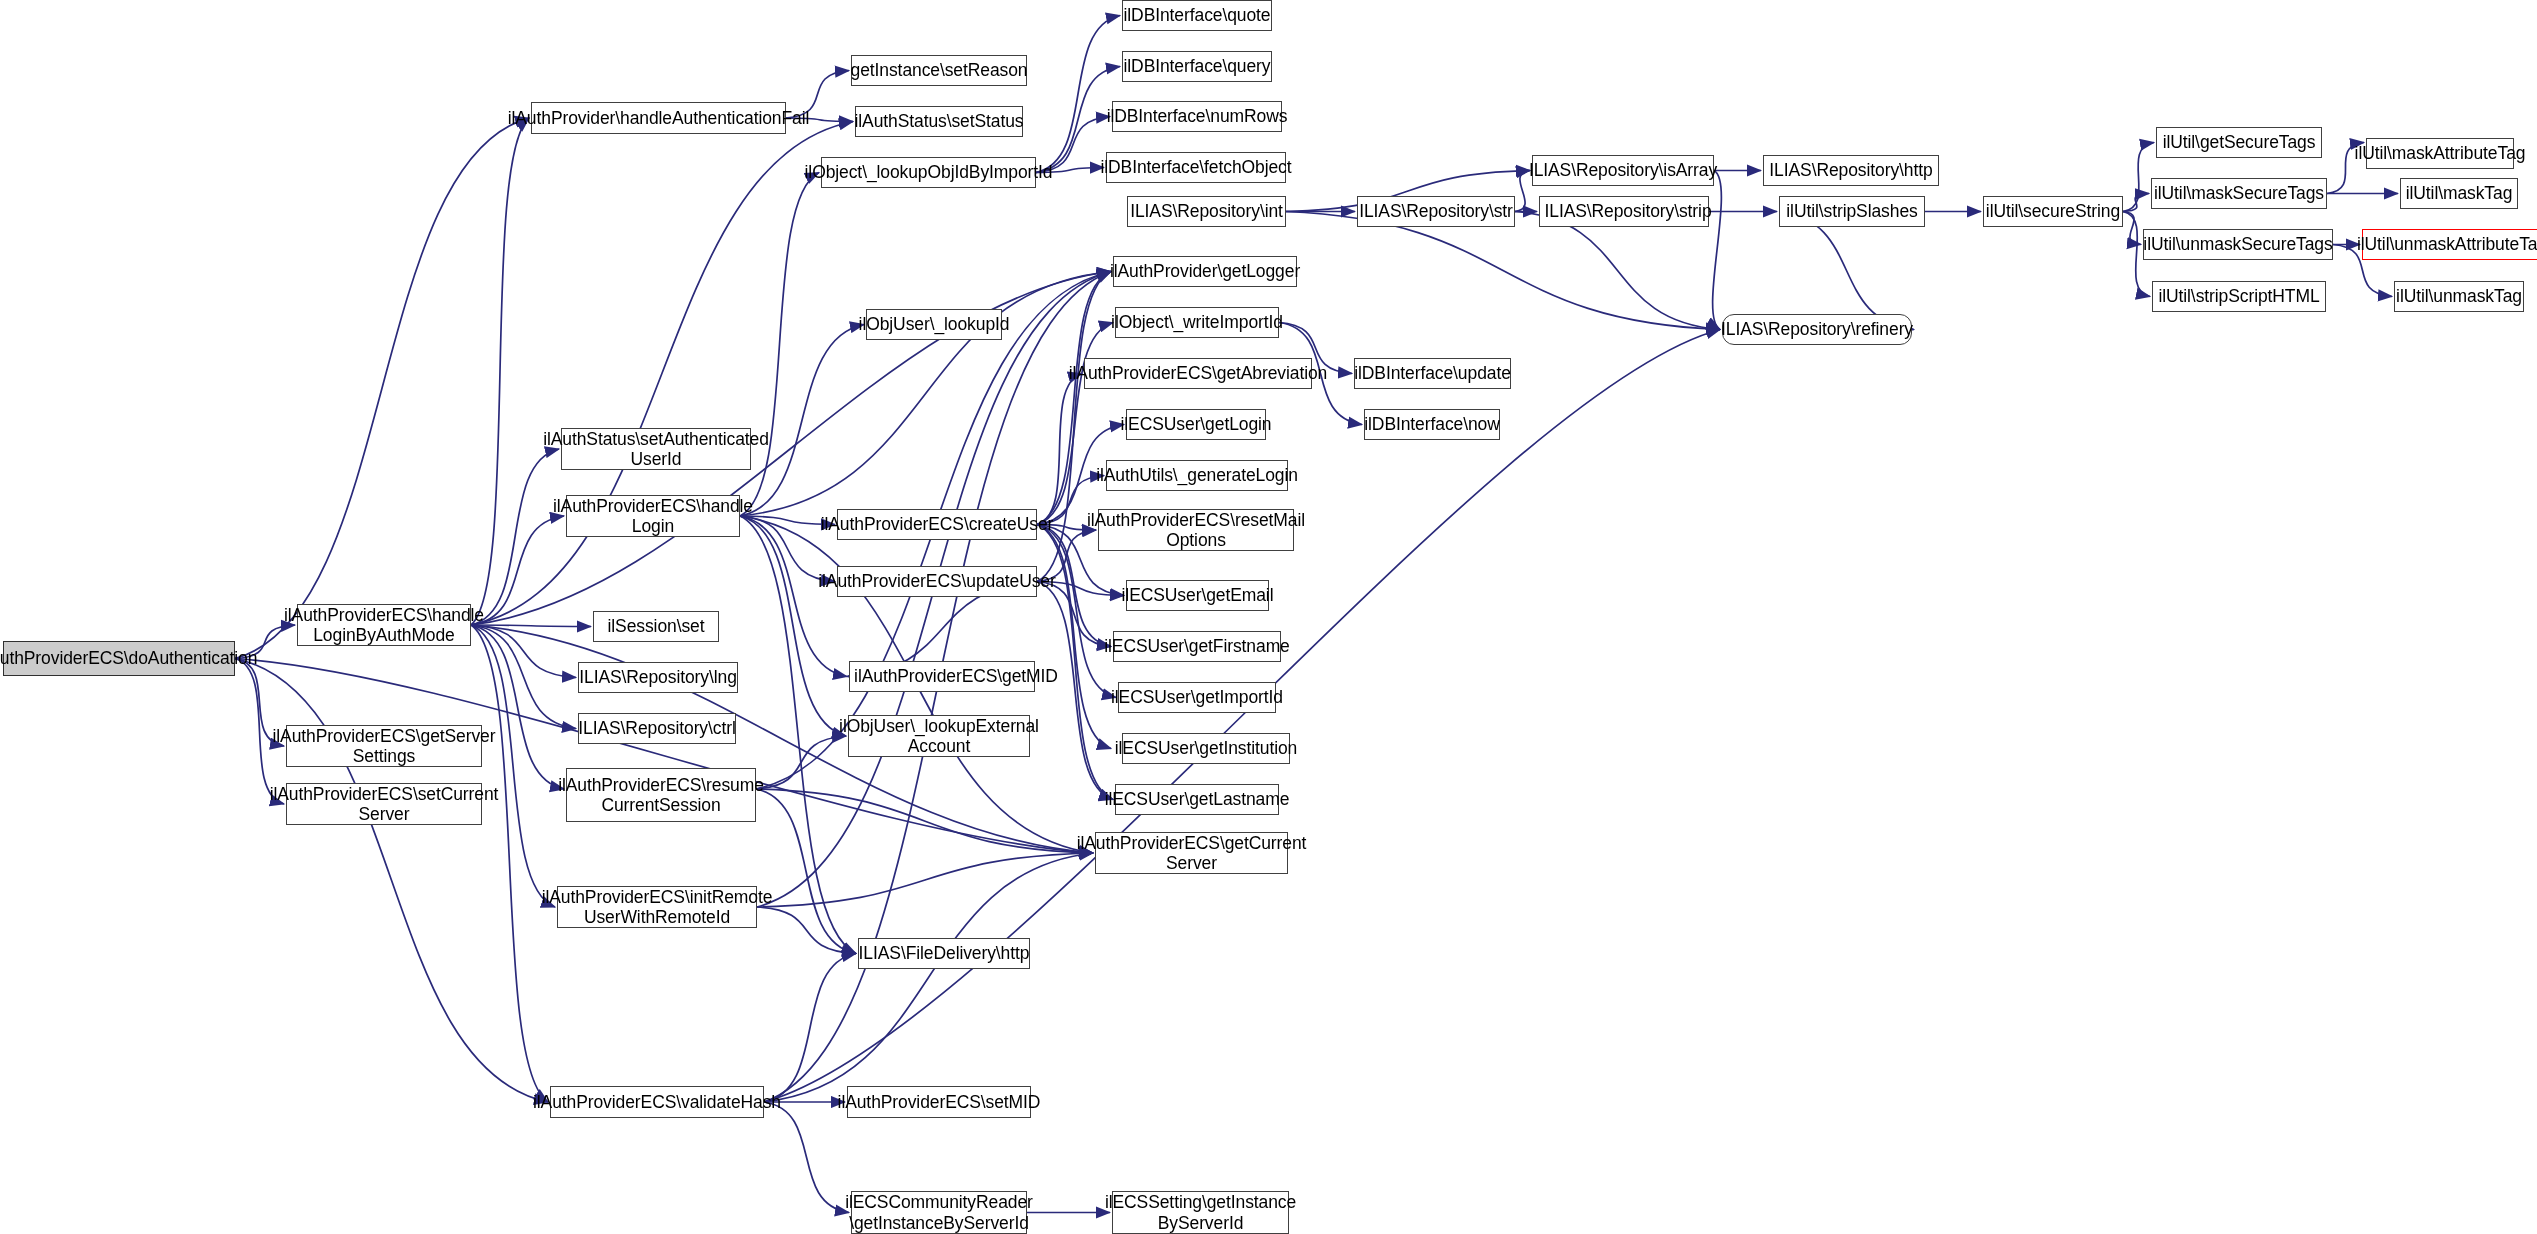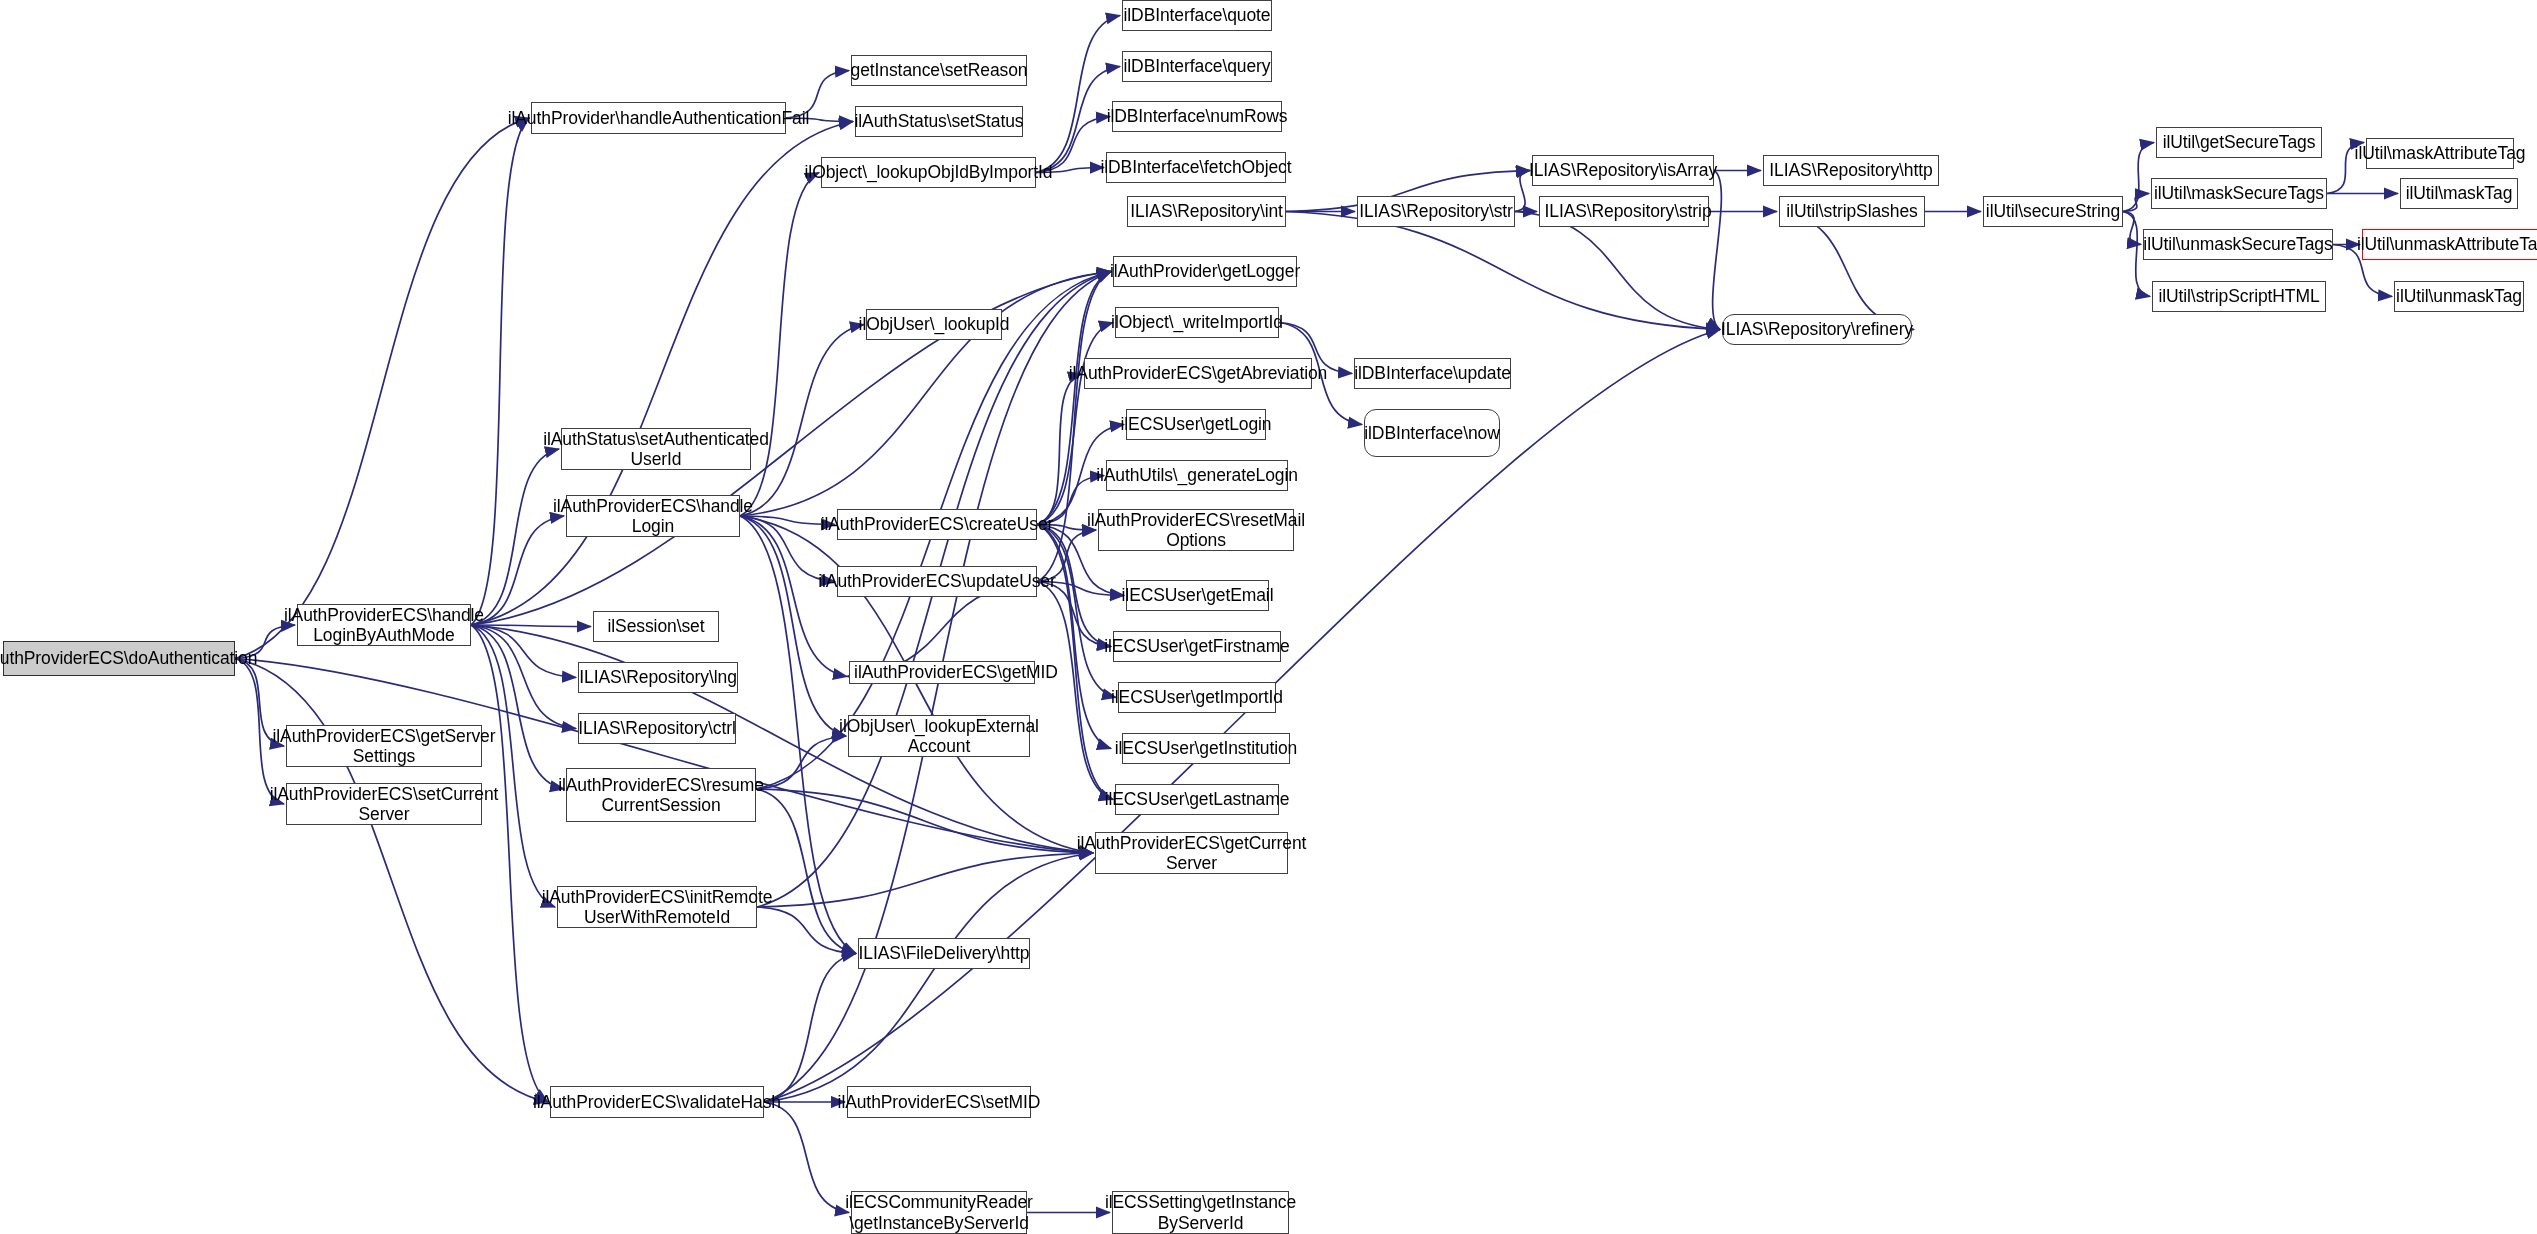--- a/index.html
+++ b/index.html
@@ -153,40 +153,40 @@
     <div class="node" style="left: 2152px; top: 281px; width: 174px; height: 31px;">ilUtil\stripScriptHTML</div>
     <div class="node" style="left: 2366px; top: 138px; width: 148px; height: 31px;">ilUtil\maskAttributeTag</div>
     <div class="node" style="left: 2400px; top: 178px; width: 118px; height: 31px;">ilUtil\maskTag</div>
     <div class="node alert" style="left: 2362px; top: 229px; width: 180px; height: 31px;">ilUtil\unmaskAttributeTag</div>
     <div class="node" style="left: 2394px; top: 281px; width: 130px; height: 31px;">ilUtil\unmaskTag</div>
     <div class="node" style="left: 1113px; top: 256px; width: 184px; height: 31px;">ilAuthProvider\getLogger</div>
     <div class="node" style="left: 866px; top: 309px; width: 136px; height: 31px;">ilObjUser\_lookupId</div>
     <div class="node" style="left: 1115px; top: 307px; width: 164px; height: 31px;">ilObject\_writeImportId</div>
     <div class="node" style="left: 1084px; top: 358px; width: 228px; height: 31px;">ilAuthProviderECS\getAbreviation</div>
     <div class="node" style="left: 1354px; top: 358px; width: 157px; height: 31px;">ilDBInterface\update</div>
-    <div class="node" style="left: 1364px; top: 409px; width: 136px; height: 48px; border-radius: 12px;">ilDBInterface\now</div>
+    <div class="node" style="left: 1364px; top: 409px; width: 136px; height: 31px;">ilDBInterface\now</div>
     <div class="node" style="left: 1126px; top: 409px; width: 140px; height: 31px;">ilECSUser\getLogin</div>
     <div class="node" style="left: 1106px; top: 460px; width: 182px; height: 31px;">ilAuthUtils\_generateLogin</div>
     <div class="node" style="left: 561px; top: 428px; width: 190px; height: 42px;">ilAuthStatus\setAuthenticated
 UserId</div>
     <div class="node" style="left: 566px; top: 495px; width: 174px; height: 42px;">ilAuthProviderECS\handle
 Login</div>
     <div class="node" style="left: 837px; top: 509px; width: 200px; height: 31px;">ilAuthProviderECS\createUser</div>
     <div class="node" style="left: 837px; top: 566px; width: 200px; height: 31px;">ilAuthProviderECS\updateUser</div>
     <div class="node" style="left: 1098px; top: 509px; width: 196px; height: 42px;">ilAuthProviderECS\resetMail
 Options</div>
     <div class="node" style="left: 1126px; top: 580px; width: 143px; height: 31px;">ilECSUser\getEmail</div>
     <div class="node" style="left: 1113px; top: 631px; width: 168px; height: 31px; text-align: right;">ilECSUser\getFirstname</div>
     <div class="node" style="left: 1118px; top: 682px; width: 158px; height: 31px;">ilECSUser\getImportId</div>
     <div class="node" style="left: 1113px; top: 733px; width: 168px; height: 31px; margin-left: 9px;">ilECSUser\getInstitution</div>
     <div class="node" style="left: 1115px; top: 784px; width: 164px; height: 31px;">ilECSUser\getLastname</div>
     <div class="node" style="left: 593px; top: 611px; width: 126px; height: 31px;">ilSession\set</div>
     <div class="node" style="left: 578px; top: 662px; width: 160px; height: 31px;">ILIAS\Repository\lng</div>
     <div class="node" style="left: 578px; top: 713px; width: 158px; height: 31px;">ILIAS\Repository\ctrl</div>
-    <div class="node" style="left: 849px; top: 661px; width: 186px; height: 23px; padding-left: 28px;">ilAuthProviderECS\getMID</div>
+    <div class="node" style="left: 849px; top: 661px; width: 186px; height: 31px; padding-left: 28px;">ilAuthProviderECS\getMID</div>
     <div class="node" style="left: 848px; top: 715px; width: 182px; height: 42px;">ilObjUser\_lookupExternal
 Account</div>
     <div class="node" style="left: 566px; top: 768px; width: 190px; height: 54px;">ilAuthProviderECS\resume
 CurrentSession</div>
     <div class="node" style="left: 557px; top: 886px; width: 200px; height: 42px;">ilAuthProviderECS\initRemote
 UserWithRemoteId</div>
     <div class="node" style="left: 858px; top: 938px; width: 172px; height: 31px;">ILIAS\FileDelivery\http</div>
     <div class="node" style="left: 1095px; top: 832px; width: 193px; height: 42px;">ilAuthProviderECS\getCurrent
 Server</div>
     <div class="node" style="left: 550px; top: 1086px; width: 214px; height: 32px;">ilAuthProviderECS\validateHash</div>

